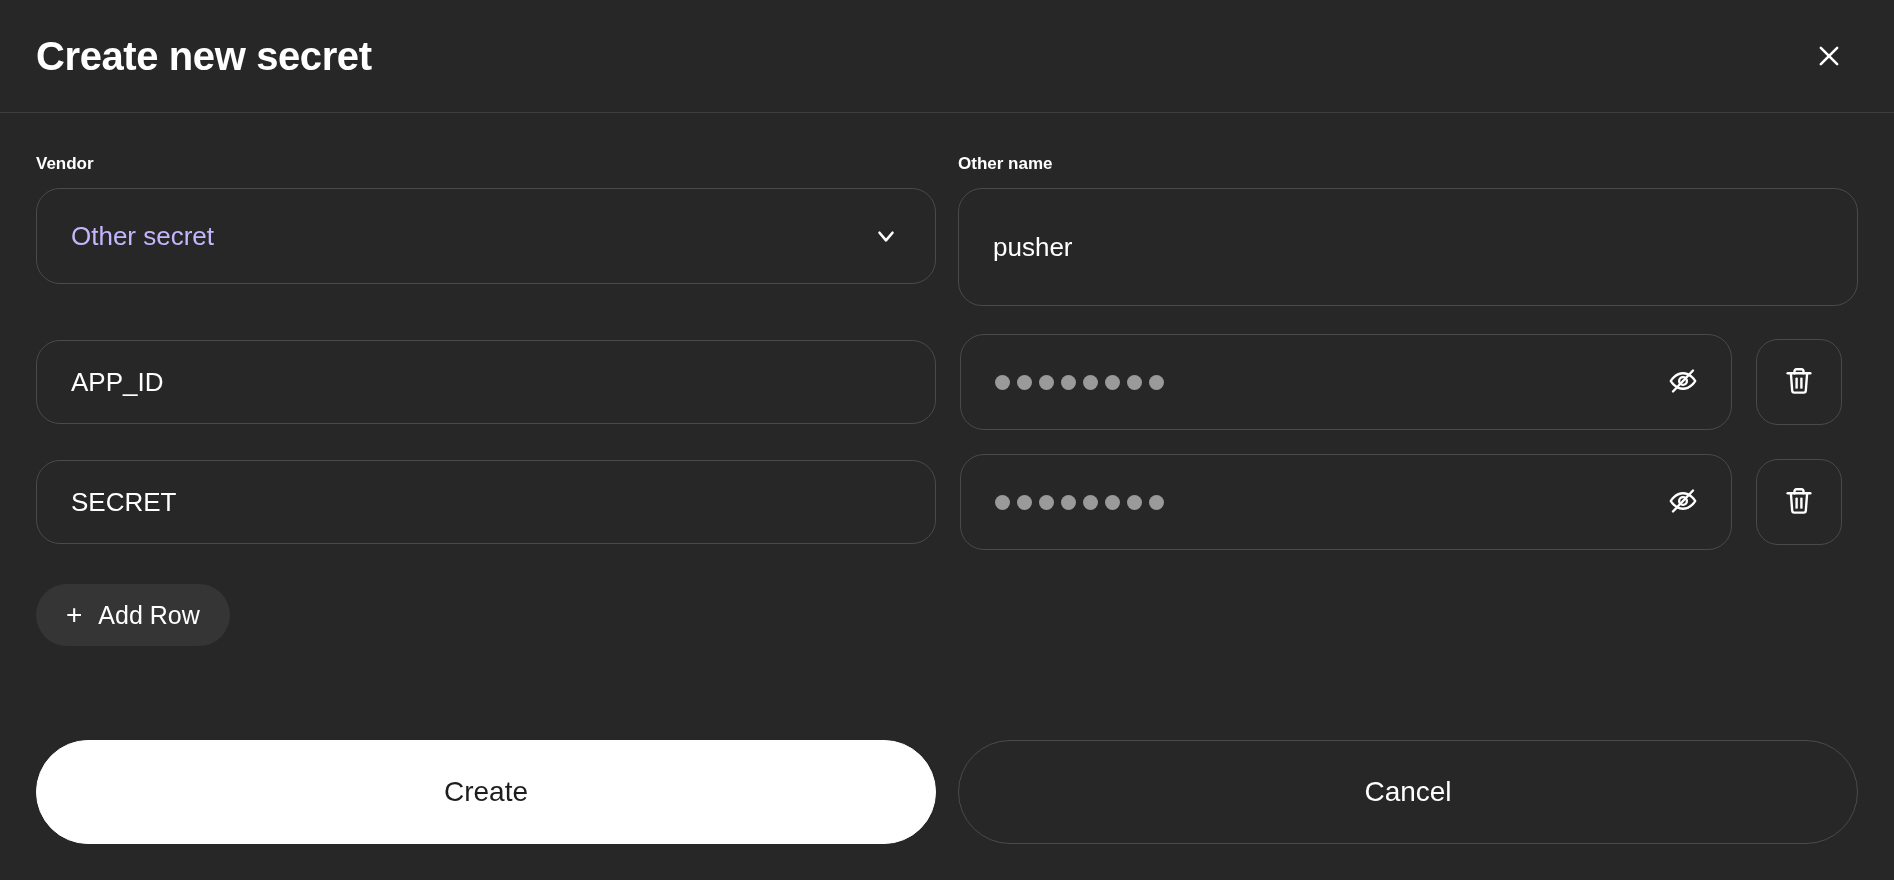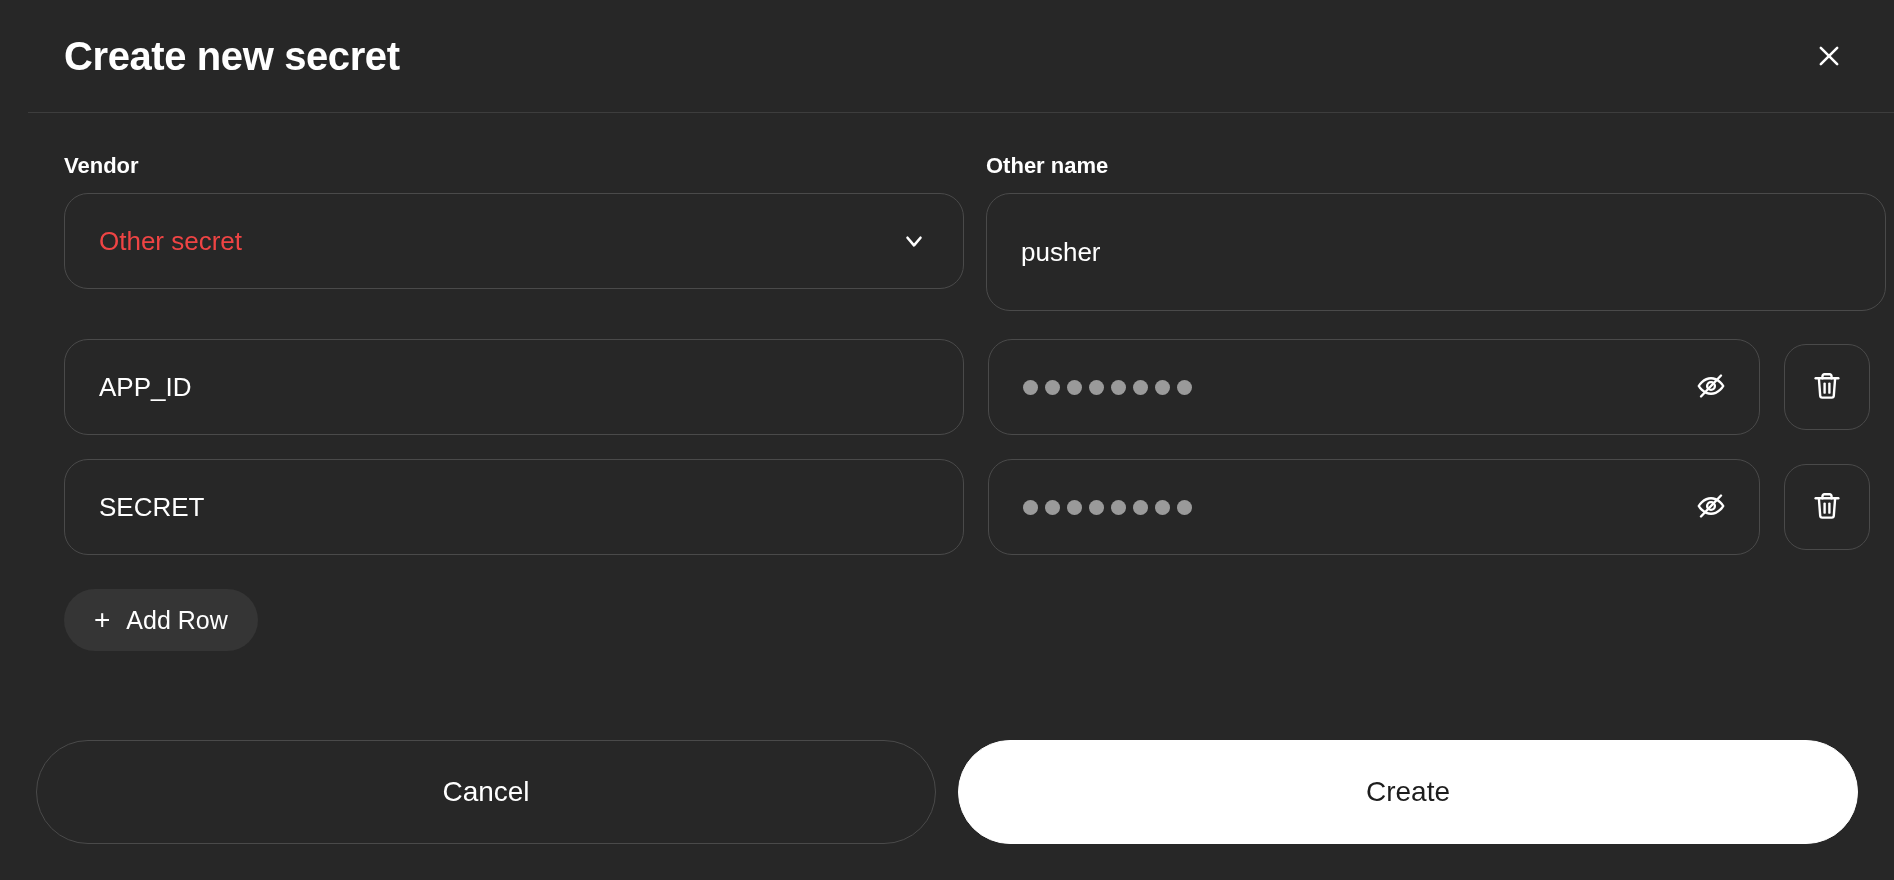--- a/index.html
+++ b/index.html
@@ -14,21 +14,20 @@
     color: #ffffff;
     overflow: hidden;
   }
 
   .dialog {
     width: 1894px;
     height: 880px;
     background: #272727;
     box-sizing: border-box;
     position: relative;
-    padding-left: 28px;
   }
 
   
   .dialog-header {
     height: 113px;
     box-sizing: border-box;
     border-bottom: 1px solid #3d3d3d;
     display: flex;
     align-items: center;
     justify-content: space-between;
@@ -59,38 +58,38 @@
     padding: 0 36px;
   }
 
   .field-grid {
     display: grid;
     grid-template-columns: 900px 900px;
     column-gap: 22px;
     margin-top: 42px;
   }
   .field-label {
-    font-size: 22px;
+    font-size: 17px;
     font-weight: 700;
     color: #ffffff;
     margin-bottom: 16px;
     line-height: 1;
   }
 
   .control {
     height: 96px;
     box-sizing: border-box;
     border: 1px solid #4a4a4a;
     border-radius: 24px;
     background: #272727;
     display: flex;
     align-items: center;
     padding: 0 28px 0 34px;
     font-size: 26px;
-    color: #ef4444;
+    color: #c4b5fd;
     font-family: "Liberation Sans", sans-serif;
   }
   .control.select {
     justify-content: space-between;
     cursor: pointer;
   }
   .select-value { line-height: 1; }
   .chevron { display: flex; align-items: center; padding-right: 8px; }
 
   .text-input {
@@ -112,21 +111,21 @@
   .rows { margin-top: 28px; }
   .kv-row {
     display: grid;
     grid-template-columns: 900px 772px 86px;
     column-gap: 24px;
     margin-bottom: 24px;
     align-items: center;
   }
   .kv-key {
     width: 100%;
-    height: 96px;
+    height: 84px;
     box-sizing: border-box;
     border: 1px solid #4a4a4a;
     border-radius: 24px;
     background: #272727;
     padding: 0 34px;
     font-size: 26px;
     color: #ffffff;
     font-family: "Liberation Sans", sans-serif;
     outline: none;
   }
@@ -354,17 +353,17 @@
     </div>
 
     <button class="add-row-button">
       <span class="plus-glyph">+</span>
       <span>Add Row</span>
     </button>
 
   </div>
 
   <div class="dialog-footer">
+    <div class="btn btn-primary">Create</div>
     <div class="btn btn-secondary">Cancel</div>
-    <div class="btn btn-primary">Create</div>
   </div>
 
 </div>
 
 </body></html>

